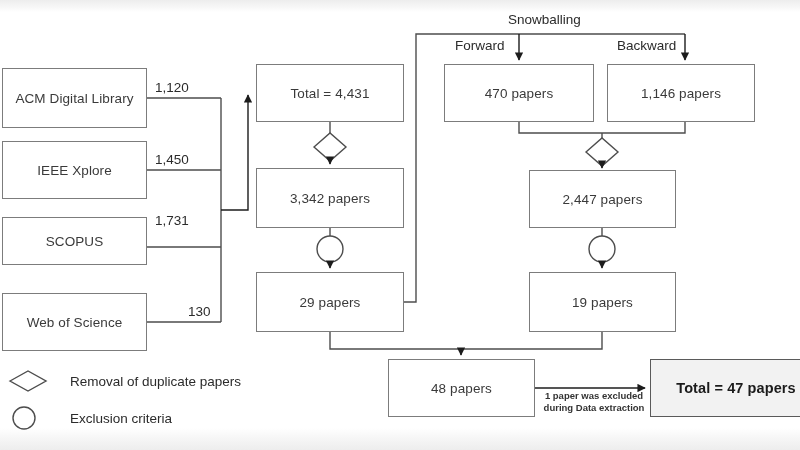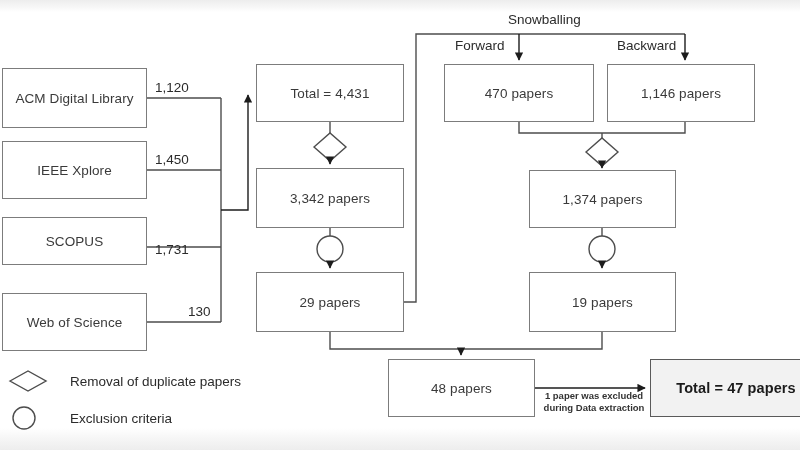--- a/index.html
+++ b/index.html
@@ -115,34 +115,34 @@
     </g>
   </svg>
 
   <div class="node" style="left:2px;top:141px;width:145px;height:58px;">IEEE Xplore</div>
   <div class="node" style="left:2px;top:68px;width:145px;height:60px;">ACM Digital Library</div>
   <div class="node" style="left:2px;top:217px;width:145px;height:48px;">SCOPUS</div>
   <div class="node" style="left:2px;top:293px;width:145px;height:58px;">Web of Science</div>
 
   <div class="edge-label" style="left:155px;top:80px;">1,120</div>
   <div class="edge-label" style="left:155px;top:152px;">1,450</div>
-  <div class="edge-label" style="left:155px;top:242px;">1,731</div>
+  <div class="edge-label" style="left:155px;top:213px;">1,731</div>
   <div class="edge-label" style="left:160px;top:304px;margin-left:28px;">130</div>
 
   <div class="node" style="left:256px;top:64px;width:148px;height:58px;">Total = 4,431</div>
   <div class="node" style="left:256px;top:168px;width:148px;height:60px;">3,342 papers</div>
   <div class="node" style="left:256px;top:272px;width:148px;height:60px;">29 papers</div>
 
   <div class="edge-label" style="left:508px;top:12px;">Snowballing</div>
   <div class="edge-label" style="left:455px;top:38px;">Forward</div>
   <div class="edge-label" style="left:617px;top:38px;">Backward</div>
 
   <div class="node" style="left:444px;top:64px;width:150px;height:58px;">470 papers</div>
   <div class="node" style="left:607px;top:64px;width:148px;height:58px;">1,146 papers</div>
-  <div class="node" style="left:529px;top:170px;width:147px;height:58px;">1,374 papers</div>
+  <div class="node" style="left:529px;top:170px;width:147px;height:58px;">2,447 papers</div>
   <div class="node" style="left:529px;top:272px;width:147px;height:60px;">19 papers</div>
 
   <div class="node" style="left:388px;top:359px;width:147px;height:58px;">48 papers</div>
 
   <div class="edge-label small" style="left:538px;top:390px;">
     <div>1 paper was excluded</div>
     <div>during Data extraction</div>
   </div>
 
   <div class="node final" style="left:650px;top:359px;width:172px;height:58px;">Total = 47 papers</div>

